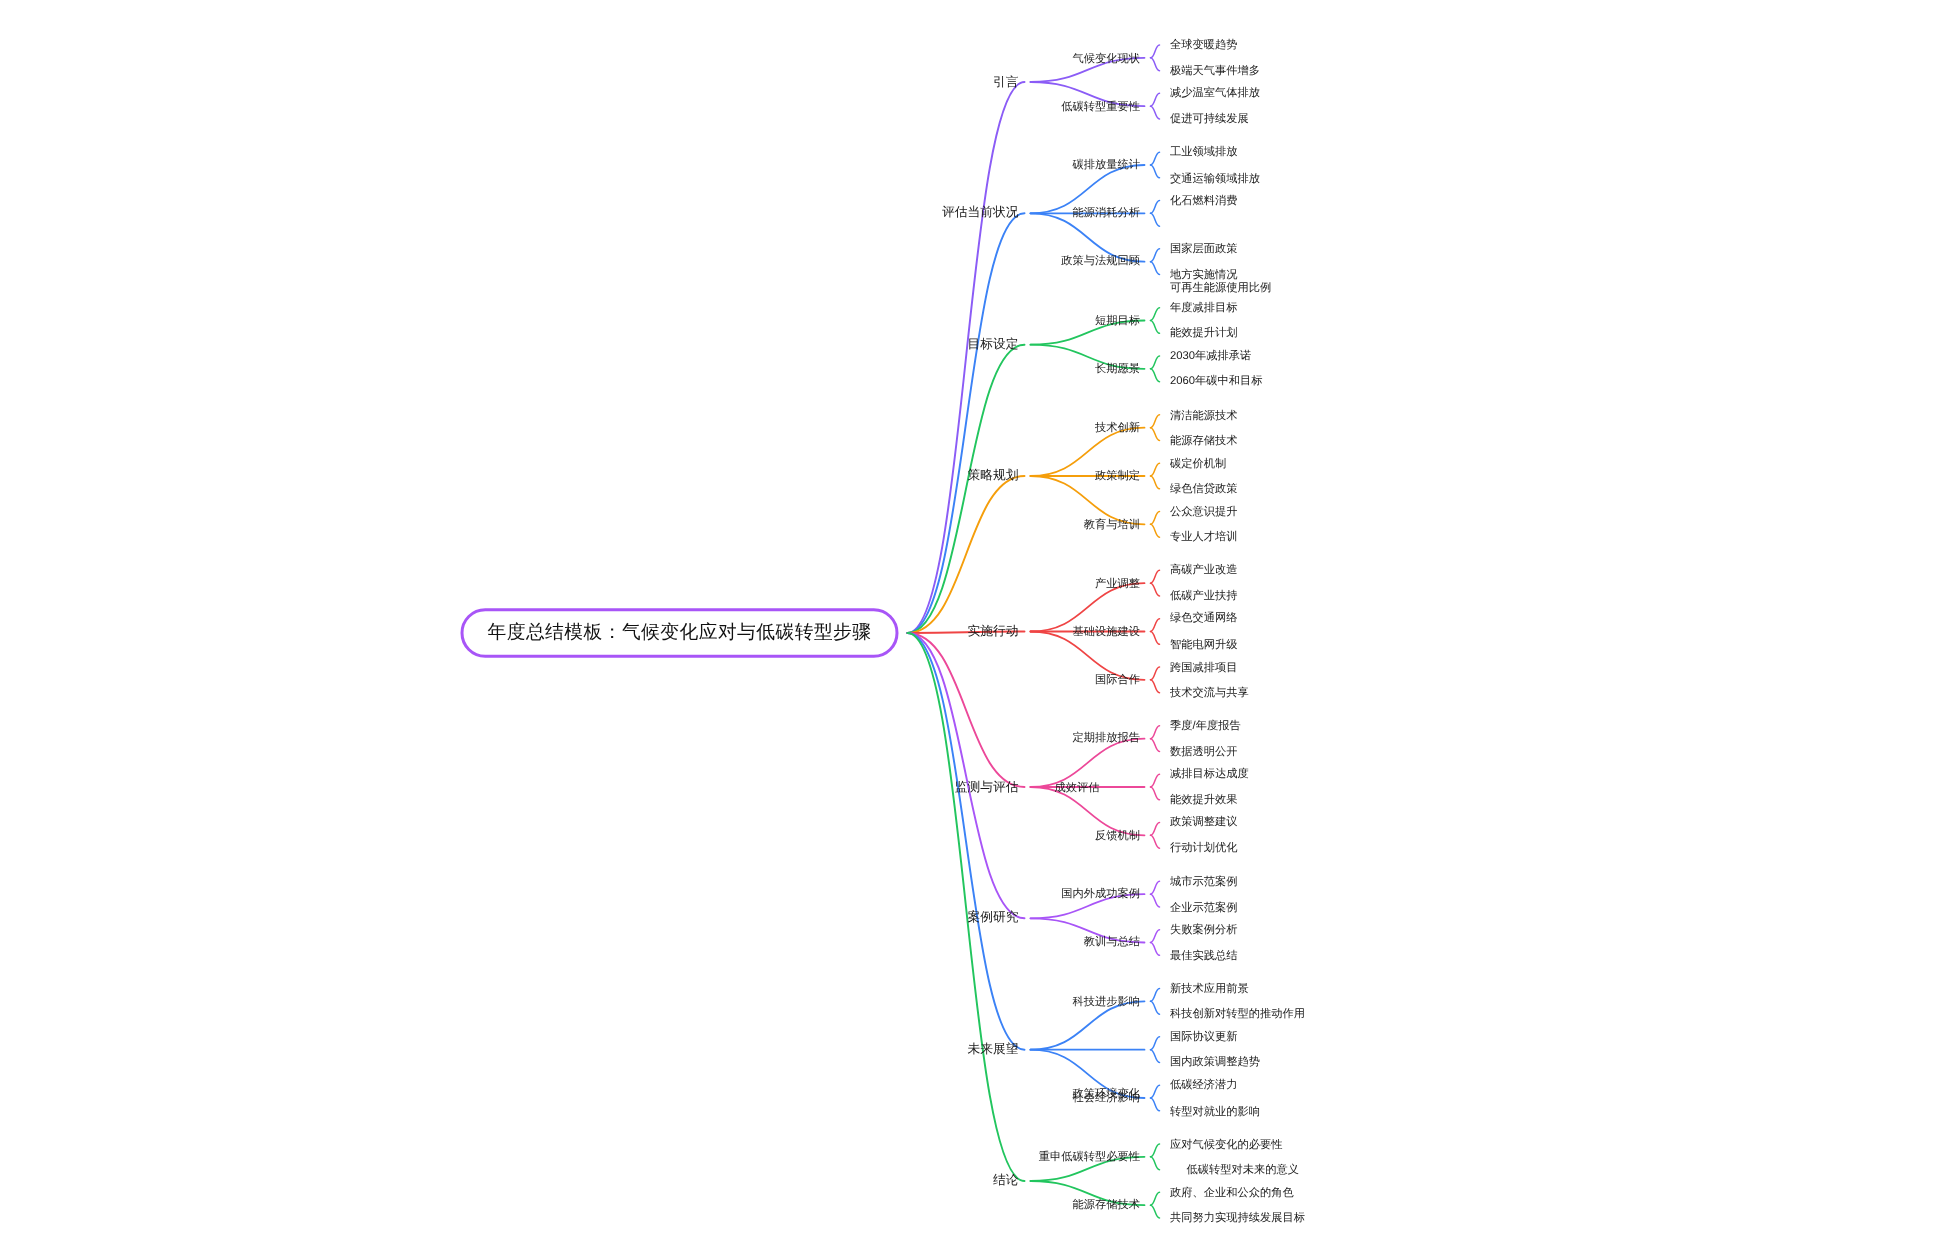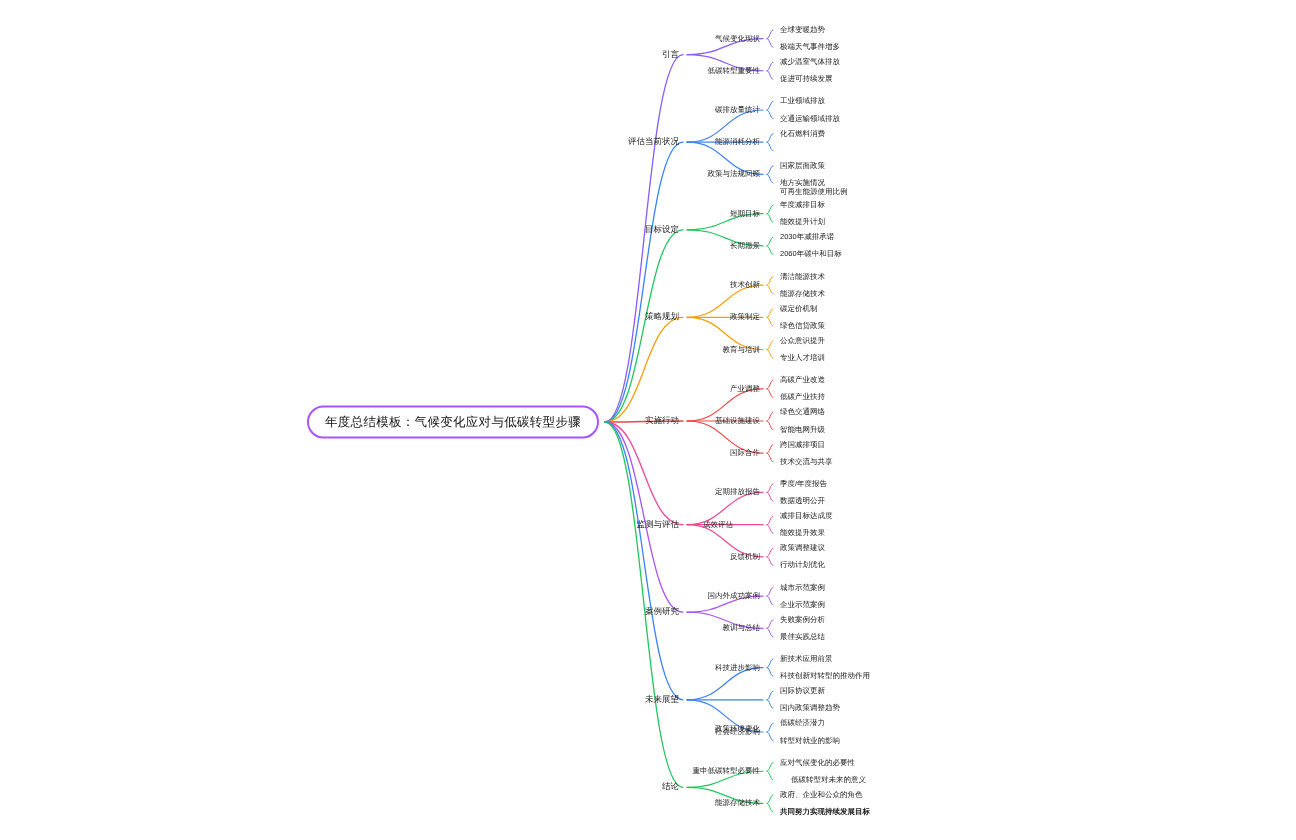--- a/index.html
+++ b/index.html
@@ -197,16 +197,16 @@
       <div class="node l3" style="left: 775px; top: 708.337px; color: rgb(26, 26, 26);">国内政策调整趋势</div>
       <div class="node l2" style="left: 765px; top: 731.988px; color: rgb(26, 26, 26);">社会经济影响</div>
       <div class="node l3" style="left: 775px; top: 723.434px; color: rgb(26, 26, 26);">低碳经济潜力</div>
       <div class="node l3" style="left: 775px; top: 740.543px; color: rgb(26, 26, 26);">转型对就业的影响</div>
       <div class="node l1" style="left: 685px; top: 787.342px; color: rgb(26, 26, 26);">结论</div>
       <div class="node l2" style="left: 765px; top: 771.239px; color: rgb(26, 26, 26);">重申低碳转型必要性</div>
       <div class="node l3" style="left: 775px; top: 762.685px; color: rgb(26, 26, 26);">应对气候变化的必要性</div>
       <div class="node l3" style="left: 775px; top: 779.794px; color: rgb(26, 26, 26); margin-left: 11px;">低碳转型对未来的意义</div>
       <div class="node l2" style="left: 765px; top: 803.445px; color: rgb(26, 26, 26);">能源存储技术</div>
       <div class="node l3" style="left: 775px; top: 794.891px; color: rgb(26, 26, 26);">政府、企业和公众的角色</div>
-      <div class="node l3" style="left: 775px; top: 812px; color: rgb(26, 26, 26); font-weight: bold;">共同努力实现持续发展目标</div>
+      <div class="node l3" style="left: 775px; top: 812px; color: rgb(26, 26, 26);">共同努力实现持续发展目标</div>
       <div class="node root-node" style="left: 599px; top: 422px; border-color: rgb(168, 85, 247);">年度总结模板：气候变化应对与低碳转型步骤</div>
     </div>
 </div>
 
 </body></html>

